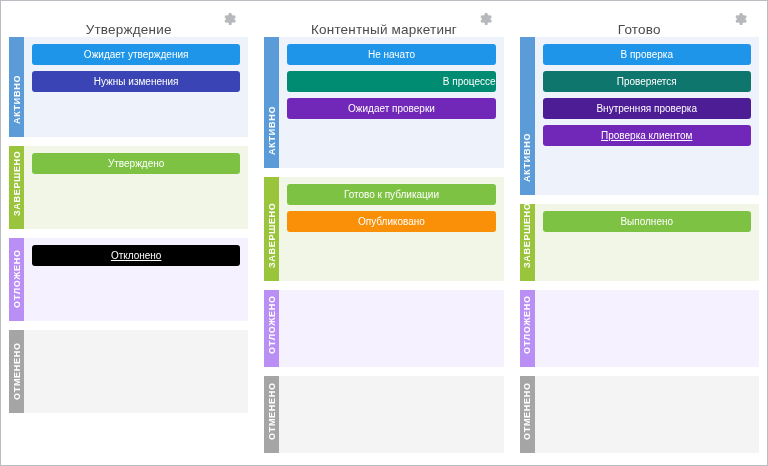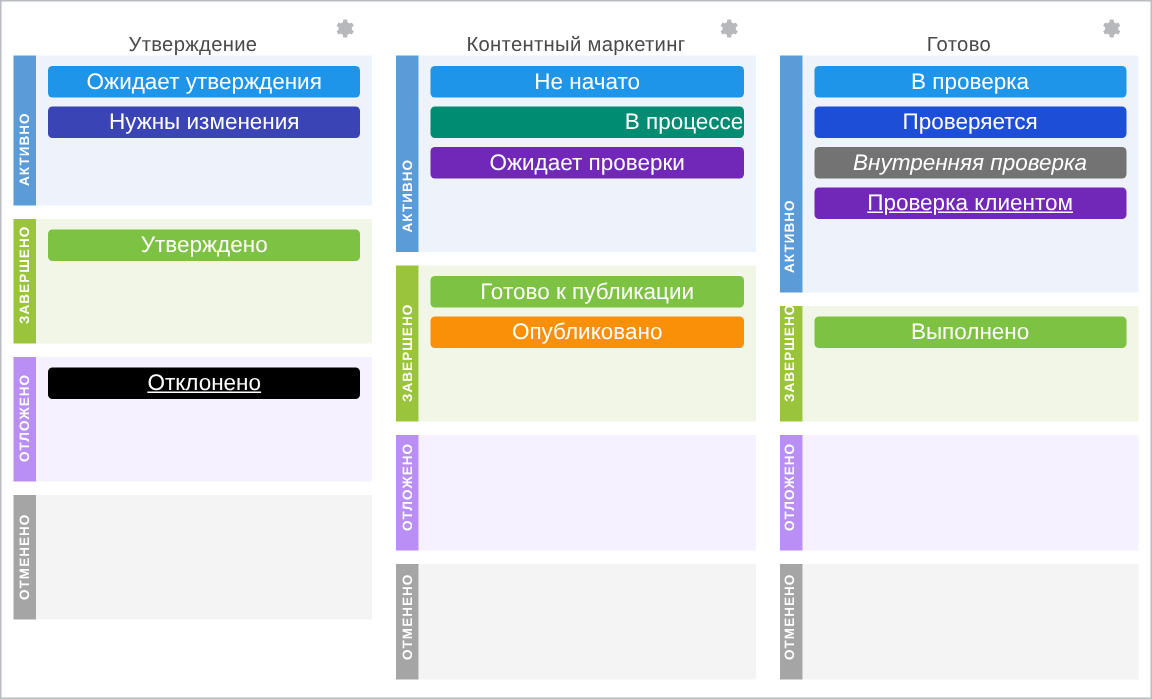--- a/index.html
+++ b/index.html
@@ -82,21 +82,21 @@
     display:flex;
     flex-direction:column;
     gap:6px;
     overflow:hidden;
   }
   .task{
     height:21px;
     line-height:21px;
     border-radius:3px;
     color:#ffffff;
-    font-size:15px;
+    font-size:10px;
     text-align:center;
     white-space:nowrap;
     overflow:hidden;
     text-overflow:ellipsis;
     cursor:pointer;
     user-select:none;
   }
 
   
   .st-active  .sec-tab{background:#5b9bd8;}
@@ -205,22 +205,22 @@
             <path fill="#b6b8bb" d="M20.3 13.2c.04-.4.07-.79.07-1.2s-.03-.8-.08-1.2l2.02-1.5-1.9-3.3-2.37.95a7.6 7.6 0 0 0-2.07-1.2L15.6 3h-3.8l-.37 2.75c-.75.28-1.44.68-2.06 1.2L7 6l-1.9 3.3 2.02 1.5c-.05.4-.08.79-.08 1.2s.03.8.08 1.2L5.1 14.7 7 18l2.37-.95c.62.52 1.31.92 2.06 1.2L11.8 21h3.8l.37-2.75c.75-.28 1.45-.68 2.07-1.2L20.4 18l1.9-3.3-2.02-1.5z"></path>
           </svg>
         </div>
       </div>
       <div class="section st-active" style="height: 158px;">
         <div class="sec-tab">
           <span>АКТИВНО</span>
         </div>
         <div class="sec-body">
           <div class="task" style="background: rgb(30, 149, 232);">В проверка</div>
-          <div class="task" style="background: #1d4ed8;">Проверяется</div>
-          <div class="task" style="background: #737373; font-style: italic;">Внутренняя проверка</div>
+          <div class="task" style="background: #0f766e;">Проверяется</div>
+          <div class="task" style="background: #4c1d95;">Внутренняя проверка</div>
           <div class="task" style="background: rgb(113, 40, 184); text-decoration: underline;">Проверка клиентом</div>
         </div>
       </div>
       <div class="section st-done" style="height: 77px;">
         <div class="sec-tab">
           <span>ЗАВЕРШЕНО</span>
         </div>
         <div class="sec-body">
           <div class="task" style="background: rgb(125, 194, 66);">Выполнено</div>
         </div>

